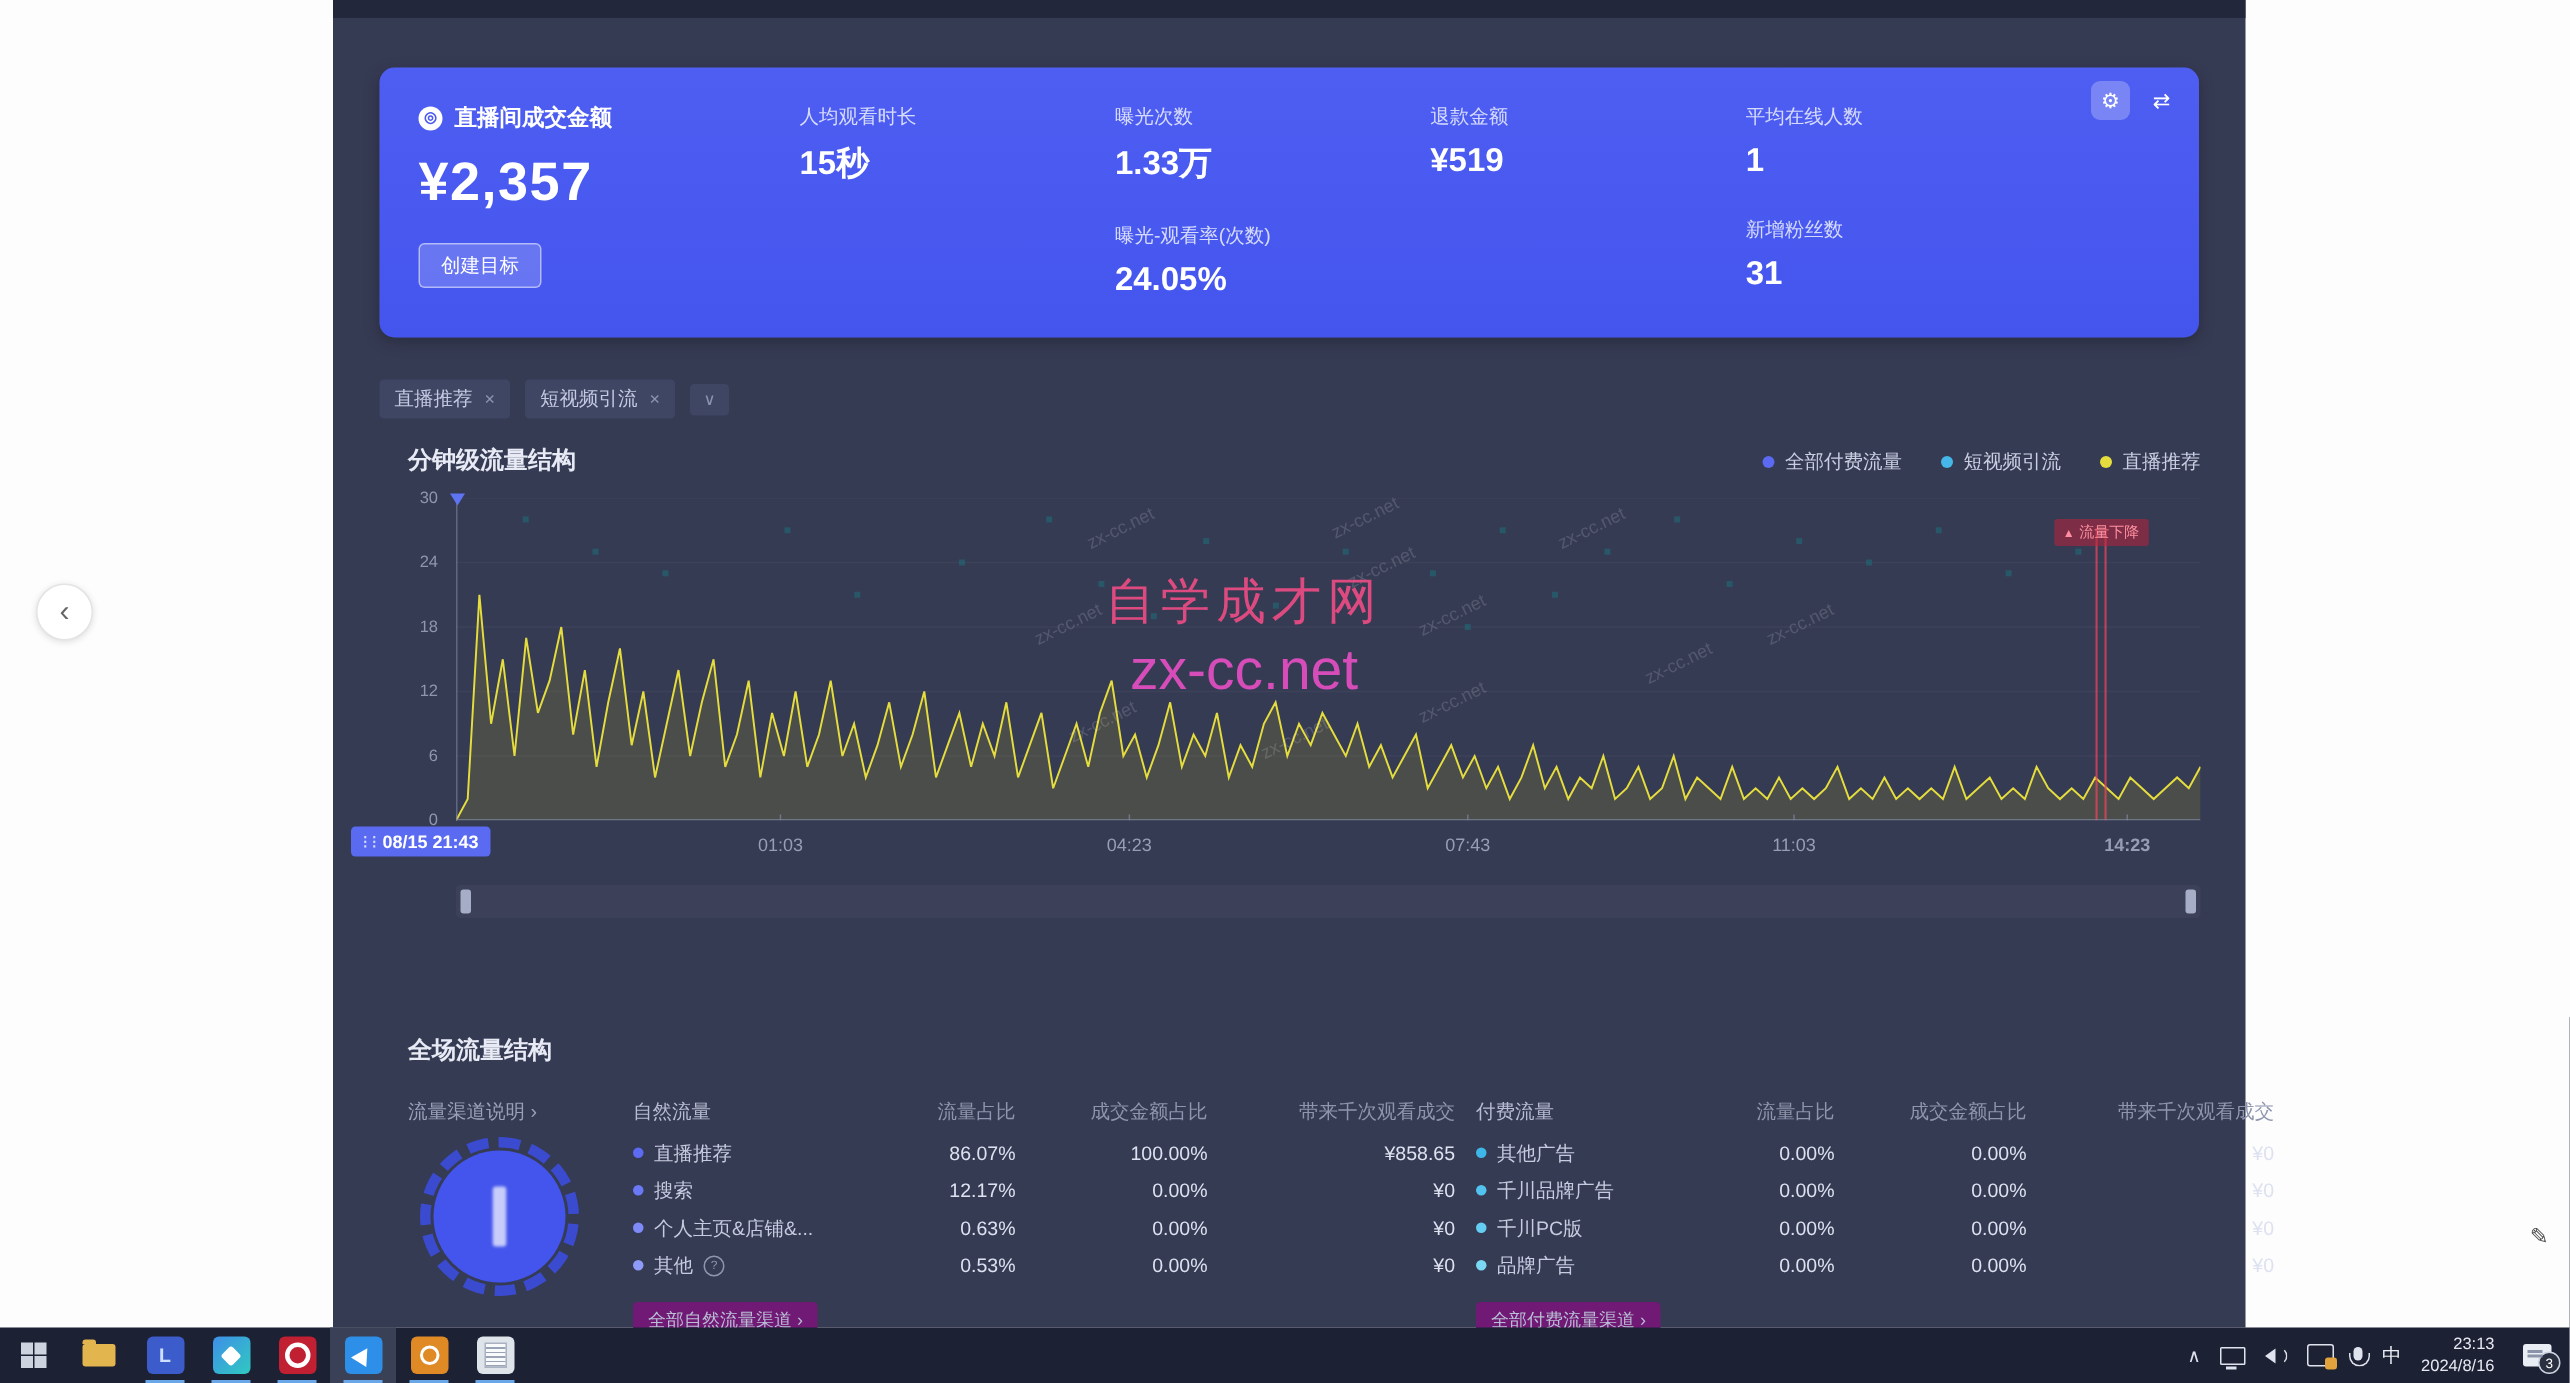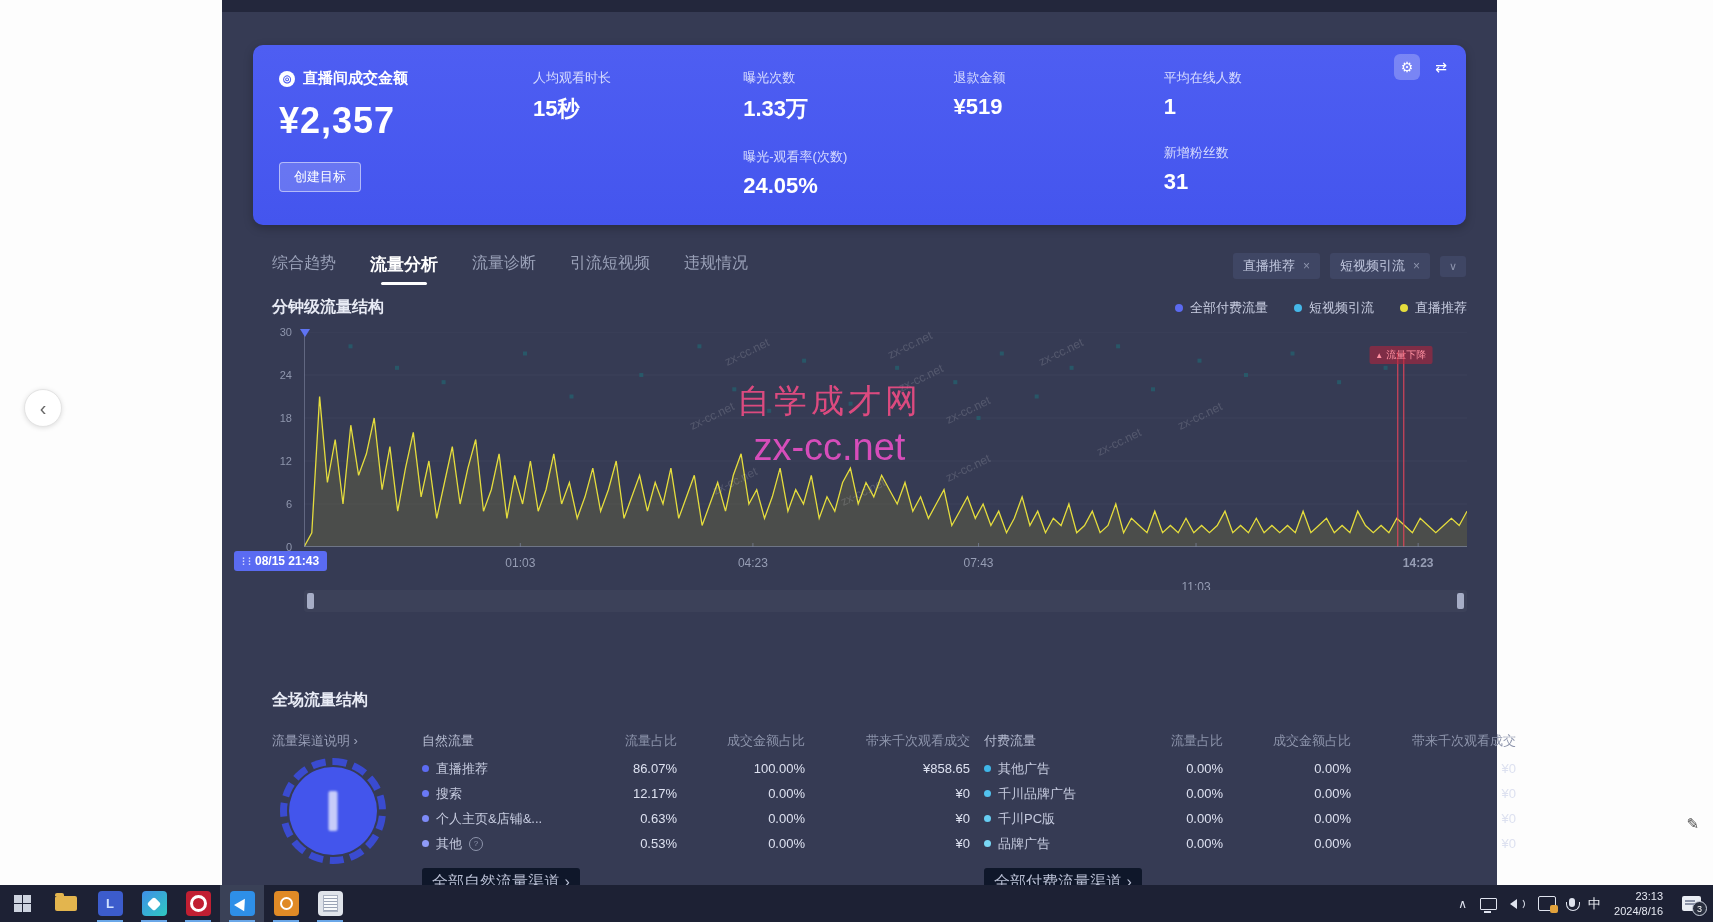--- a/index.html
+++ b/index.html
@@ -85,21 +85,21 @@
   #paid-table{left:712px;width:532px;}
   .t-row{display:grid;grid-template-columns:1fr 105px 128px 165px;align-items:center;height:25px;font-size:13px;}
   .t-row.t-head{height:30px;color:#8e95ac;}
   .t-cell-r{text-align:right;color:#dde1f0;}
   .t-head .t-cell-r{color:#8e95ac;}
   .t-name{display:flex;align-items:center;gap:7px;color:#c6cbdf;}
   .t-head .t-name{color:#b6bcd1;}
   .t-dot{width:7px;height:7px;border-radius:50%;flex:0 0 auto;}
   .q-ic{width:12px;height:12px;border:1px solid #8e95ac;border-radius:50%;font-size:8px;color:#8e95ac;
     display:inline-flex;align-items:center;justify-content:center;}
-  .more-link{margin-top:12px;display:inline-block;background:#0f172a;color:#b9bfd4;font-size:16px;padding:4px 10px;border-radius:3px;cursor:pointer;}
+  .more-link{margin-top:12px;display:inline-block;background:#701a75;color:#b9bfd4;font-size:12px;padding:4px 10px;border-radius:3px;cursor:pointer;}
 
   
   .taskbar{position:absolute;left:0;top:885px;width:1713px;height:37px;background:#1d2134;display:flex;align-items:center;justify-content:space-between;}
   .tb-apps{display:flex;align-items:center;height:100%;}
   .tb-app{width:44px;height:100%;display:flex;align-items:center;justify-content:center;position:relative;cursor:pointer;}
   .tb-app.active{background:#3a4157;}
   .runline{position:absolute;bottom:0;left:9px;width:26px;height:2px;background:#6aa7e8;}
   .win{display:grid;grid-template-columns:8px 8px;grid-template-rows:8px 8px;gap:1px;}
   .win div{background:#cdd3df;}
   .folder{width:22px;height:15px;background:#e3b54e;border-radius:2px;position:relative;}
@@ -192,27 +192,20 @@
             </div>
           </div>
         </div>
       <div class="banner-tools">
         <span class="tool gear">⚙</span>
         <span class="tool">⇄</span>
       </div>
     </div>
 
     <div class="tabs-row">
-      <div class="tabs" id="tabs">
-          <span class="tab">综合趋势</span>
-          <span class="tab active">流量分析</span>
-          <span class="tab">流量诊断</span>
-          <span class="tab">引流短视频</span>
-          <span class="tab">违规情况</span>
-        </div>
       <div class="chips" id="chips">
           <div class="chip">
             <span>直播推荐</span>
             <span class="x">×</span>
           </div>
           <div class="chip">
             <span>短视频引流</span>
             <span class="x">×</span>
           </div>
           <div class="chip small">
@@ -316,21 +309,21 @@
         </div>
       </div>
       <div class="x-axis" id="x-axis">
         <div class="x-badge">
           <span class="grip">⋮⋮</span>
           <span>08/15 21:43</span>
         </div>
       <span class="x-tick" style="left: 18.6%;">01:03</span>
           <span class="x-tick" style="left: 38.6%;">04:23</span>
           <span class="x-tick" style="left: 58%;">07:43</span>
-          <span class="x-tick" style="left: 76.7%; margin-top: 24px;">11:03</span>
+          <span class="x-tick" style="left: 76.7%;">11:03</span>
           <span class="x-tick" style="left: 95.8%; font-weight: bold;">14:23</span>
         </div>
       <div class="brush">
         <div class="bhandle left"></div>
         <div class="bhandle right"></div>
       </div>
     </div>
 
     <div class="section2">
       <div class="sec-title">全场流量结构</div>

